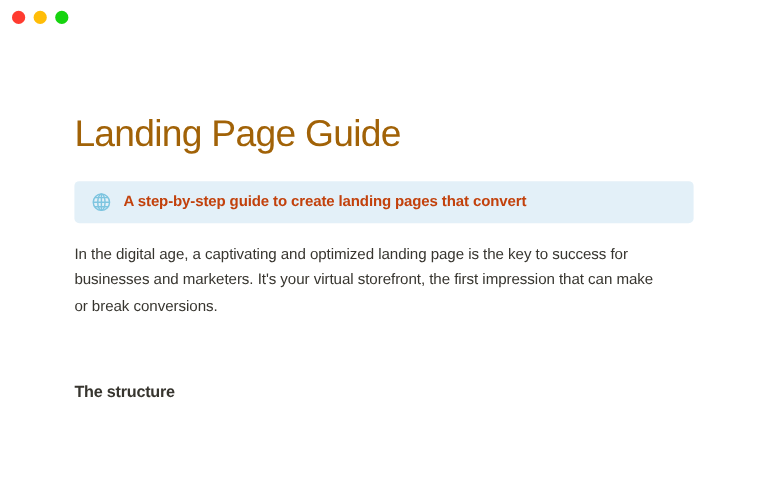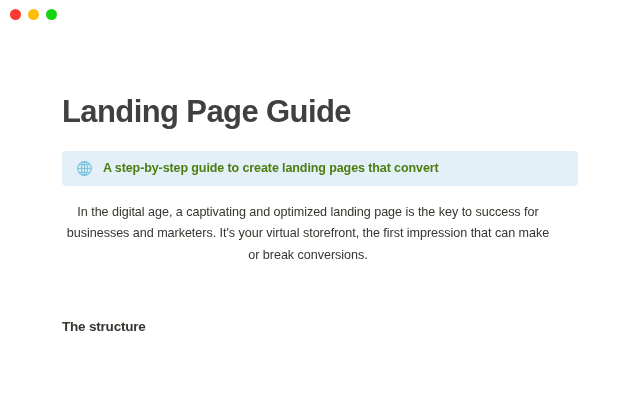--- a/index.html
+++ b/index.html
@@ -49,23 +49,23 @@
   .light.yellow { background: #ffbd08; }
   .light.green  { background: #16d40f; }
 
   
   .page {
     padding: 0 62px;
   }
 
   .doc-title {
     font-size: 31px;
-    font-weight: 700;
+    font-weight: 400;
     letter-spacing: -0.6px;
-    color: #404040;
+    color: #a16207;
     line-height: 1.15;
     margin-top: 66px;
   }
 
   
   .callout {
     margin-top: 21px;
     width: 516px;
     min-height: 35px;
     background: #e3f0f8;
@@ -79,33 +79,32 @@
   .callout-icon {
     flex: 0 0 auto;
     width: 17px;
     height: 17px;
     display: block;
   }
 
   .callout-text {
     font-size: 12.5px;
     font-weight: 600;
-    color: #4d7c0f;
+    color: #c2410c;
     line-height: 1.45;
     letter-spacing: -0.1px;
   }
 
   
   .para {
     width: 492px;
     font-size: 12.6px;
     line-height: 1.72;
     color: #37352f;
     letter-spacing: -0.05px;
-    text-align: center;
   }
   .para.first { margin-top: 16px; }
   .para.second { margin-top: 12px; }
 
   
   .heading-sm {
     margin-top: 51px;
     font-size: 13.5px;
     font-weight: 700;
     color: #37352f;

